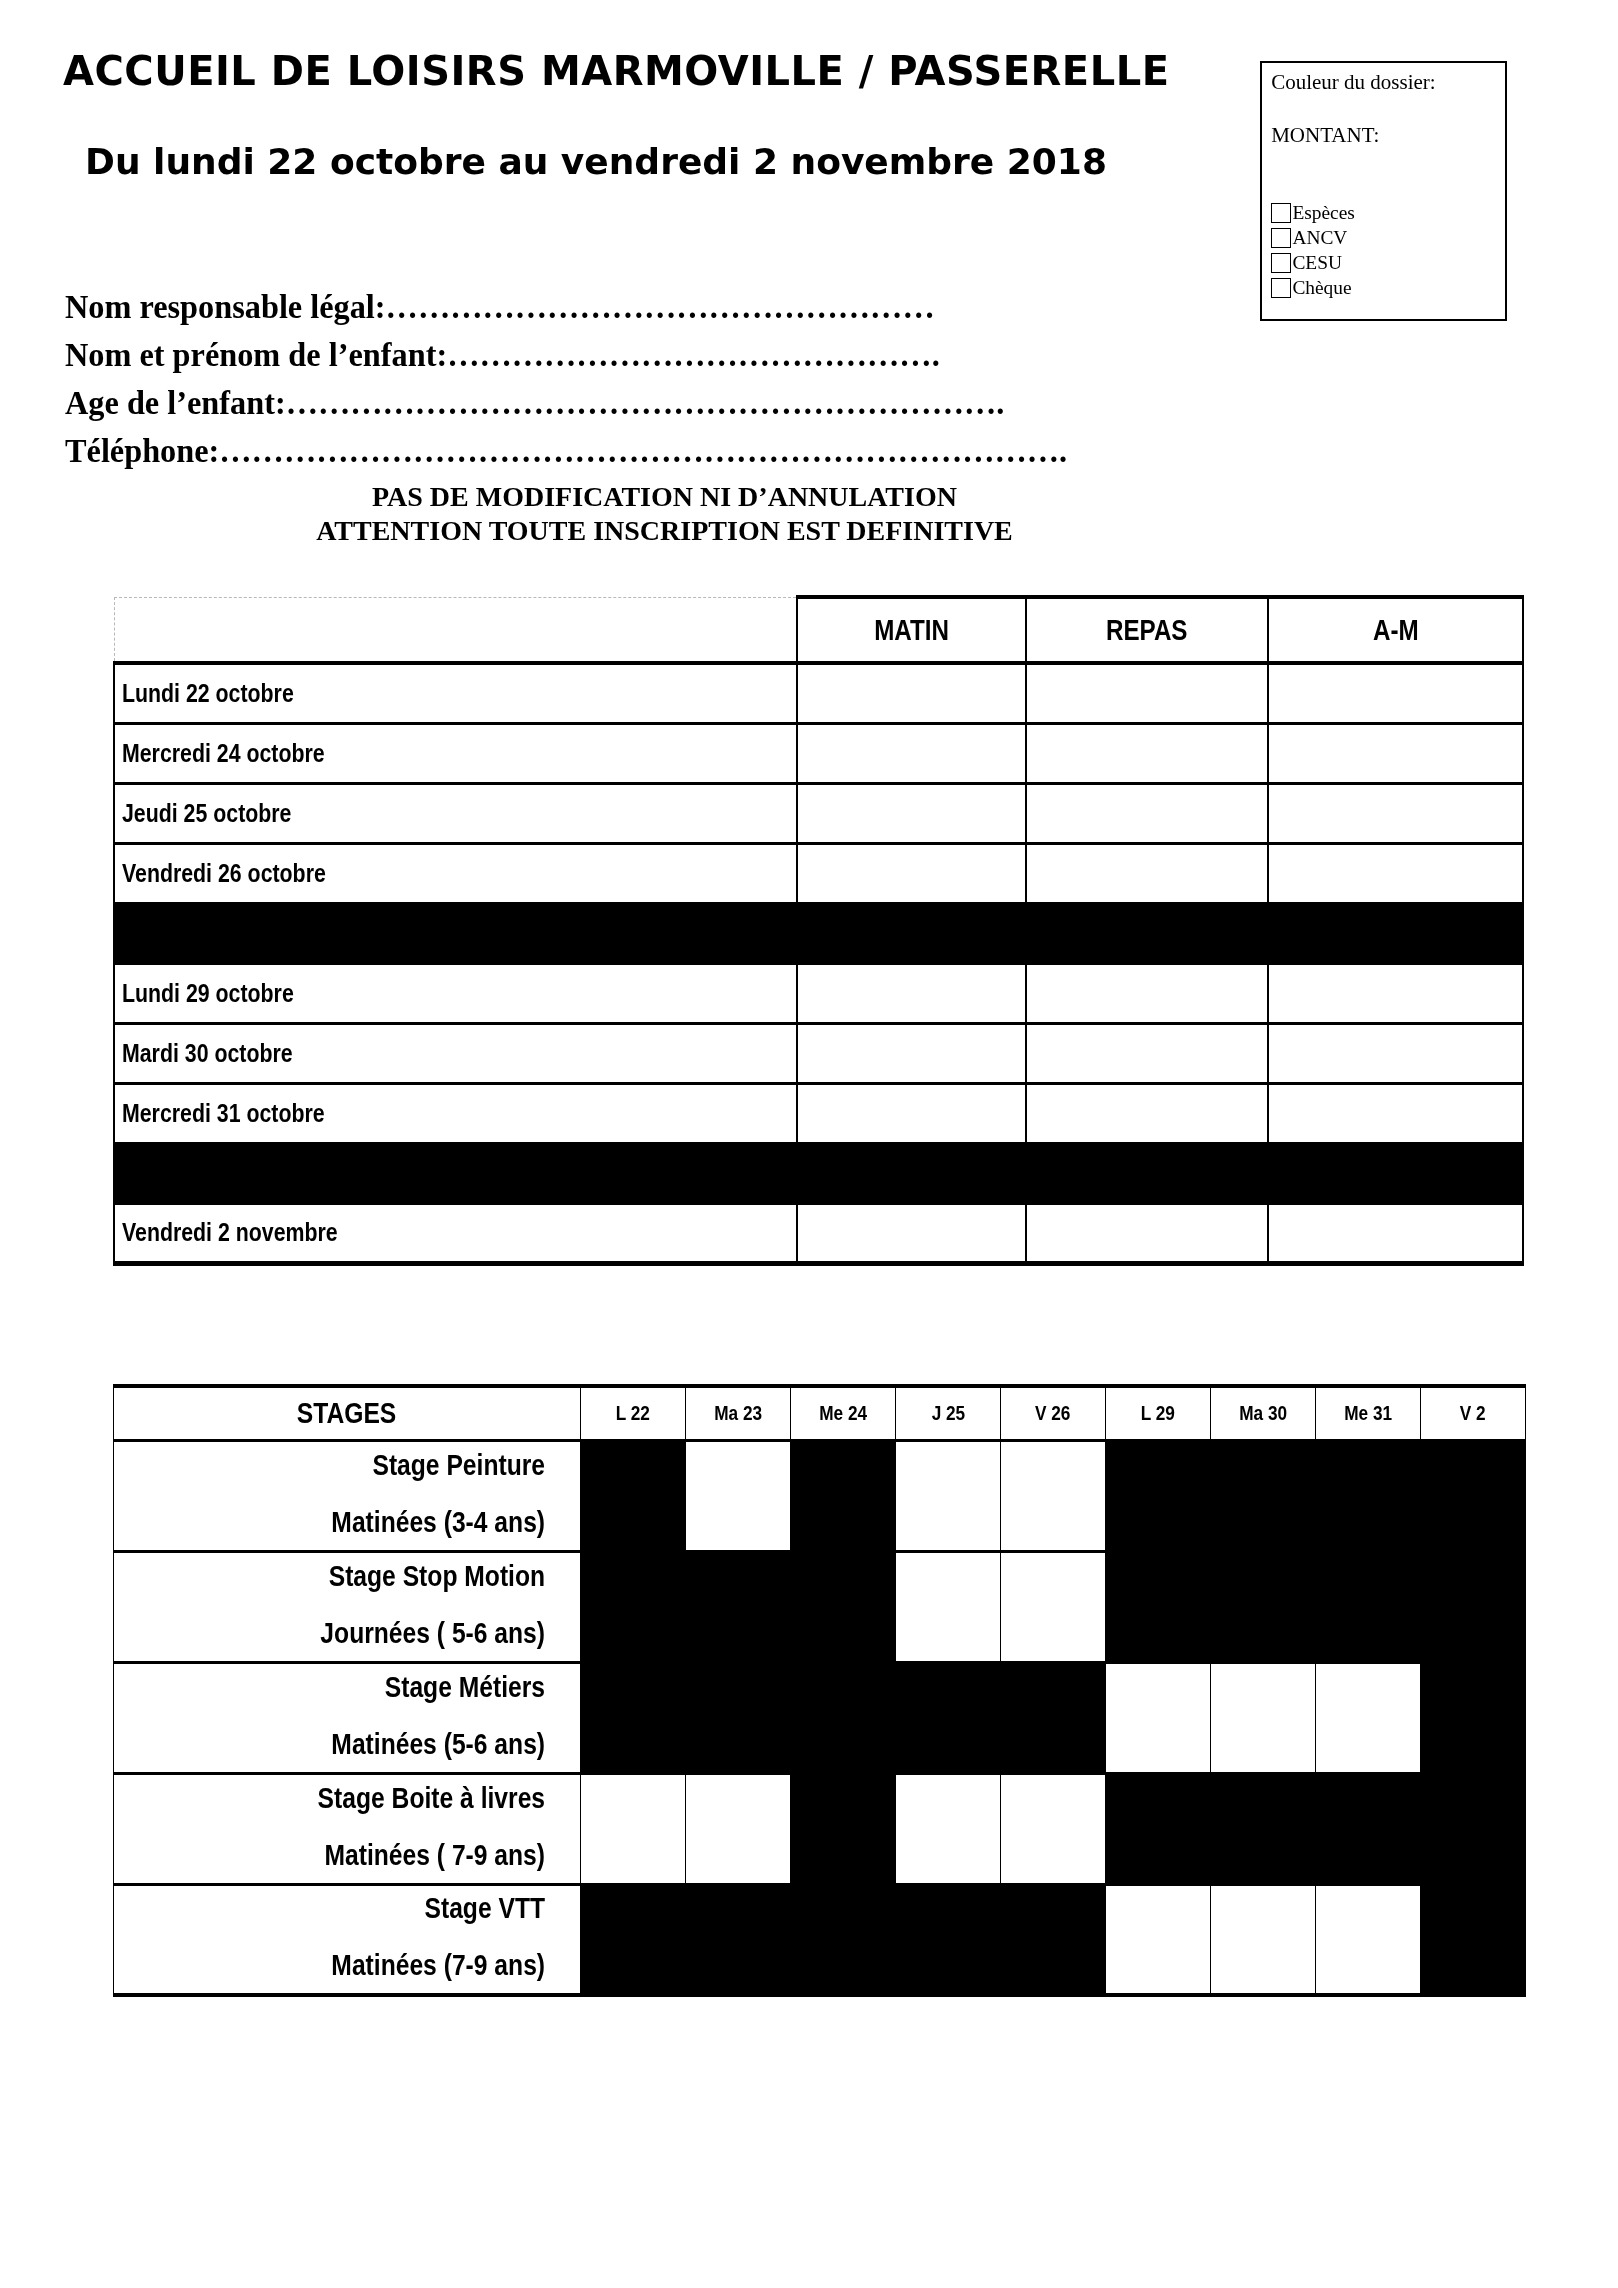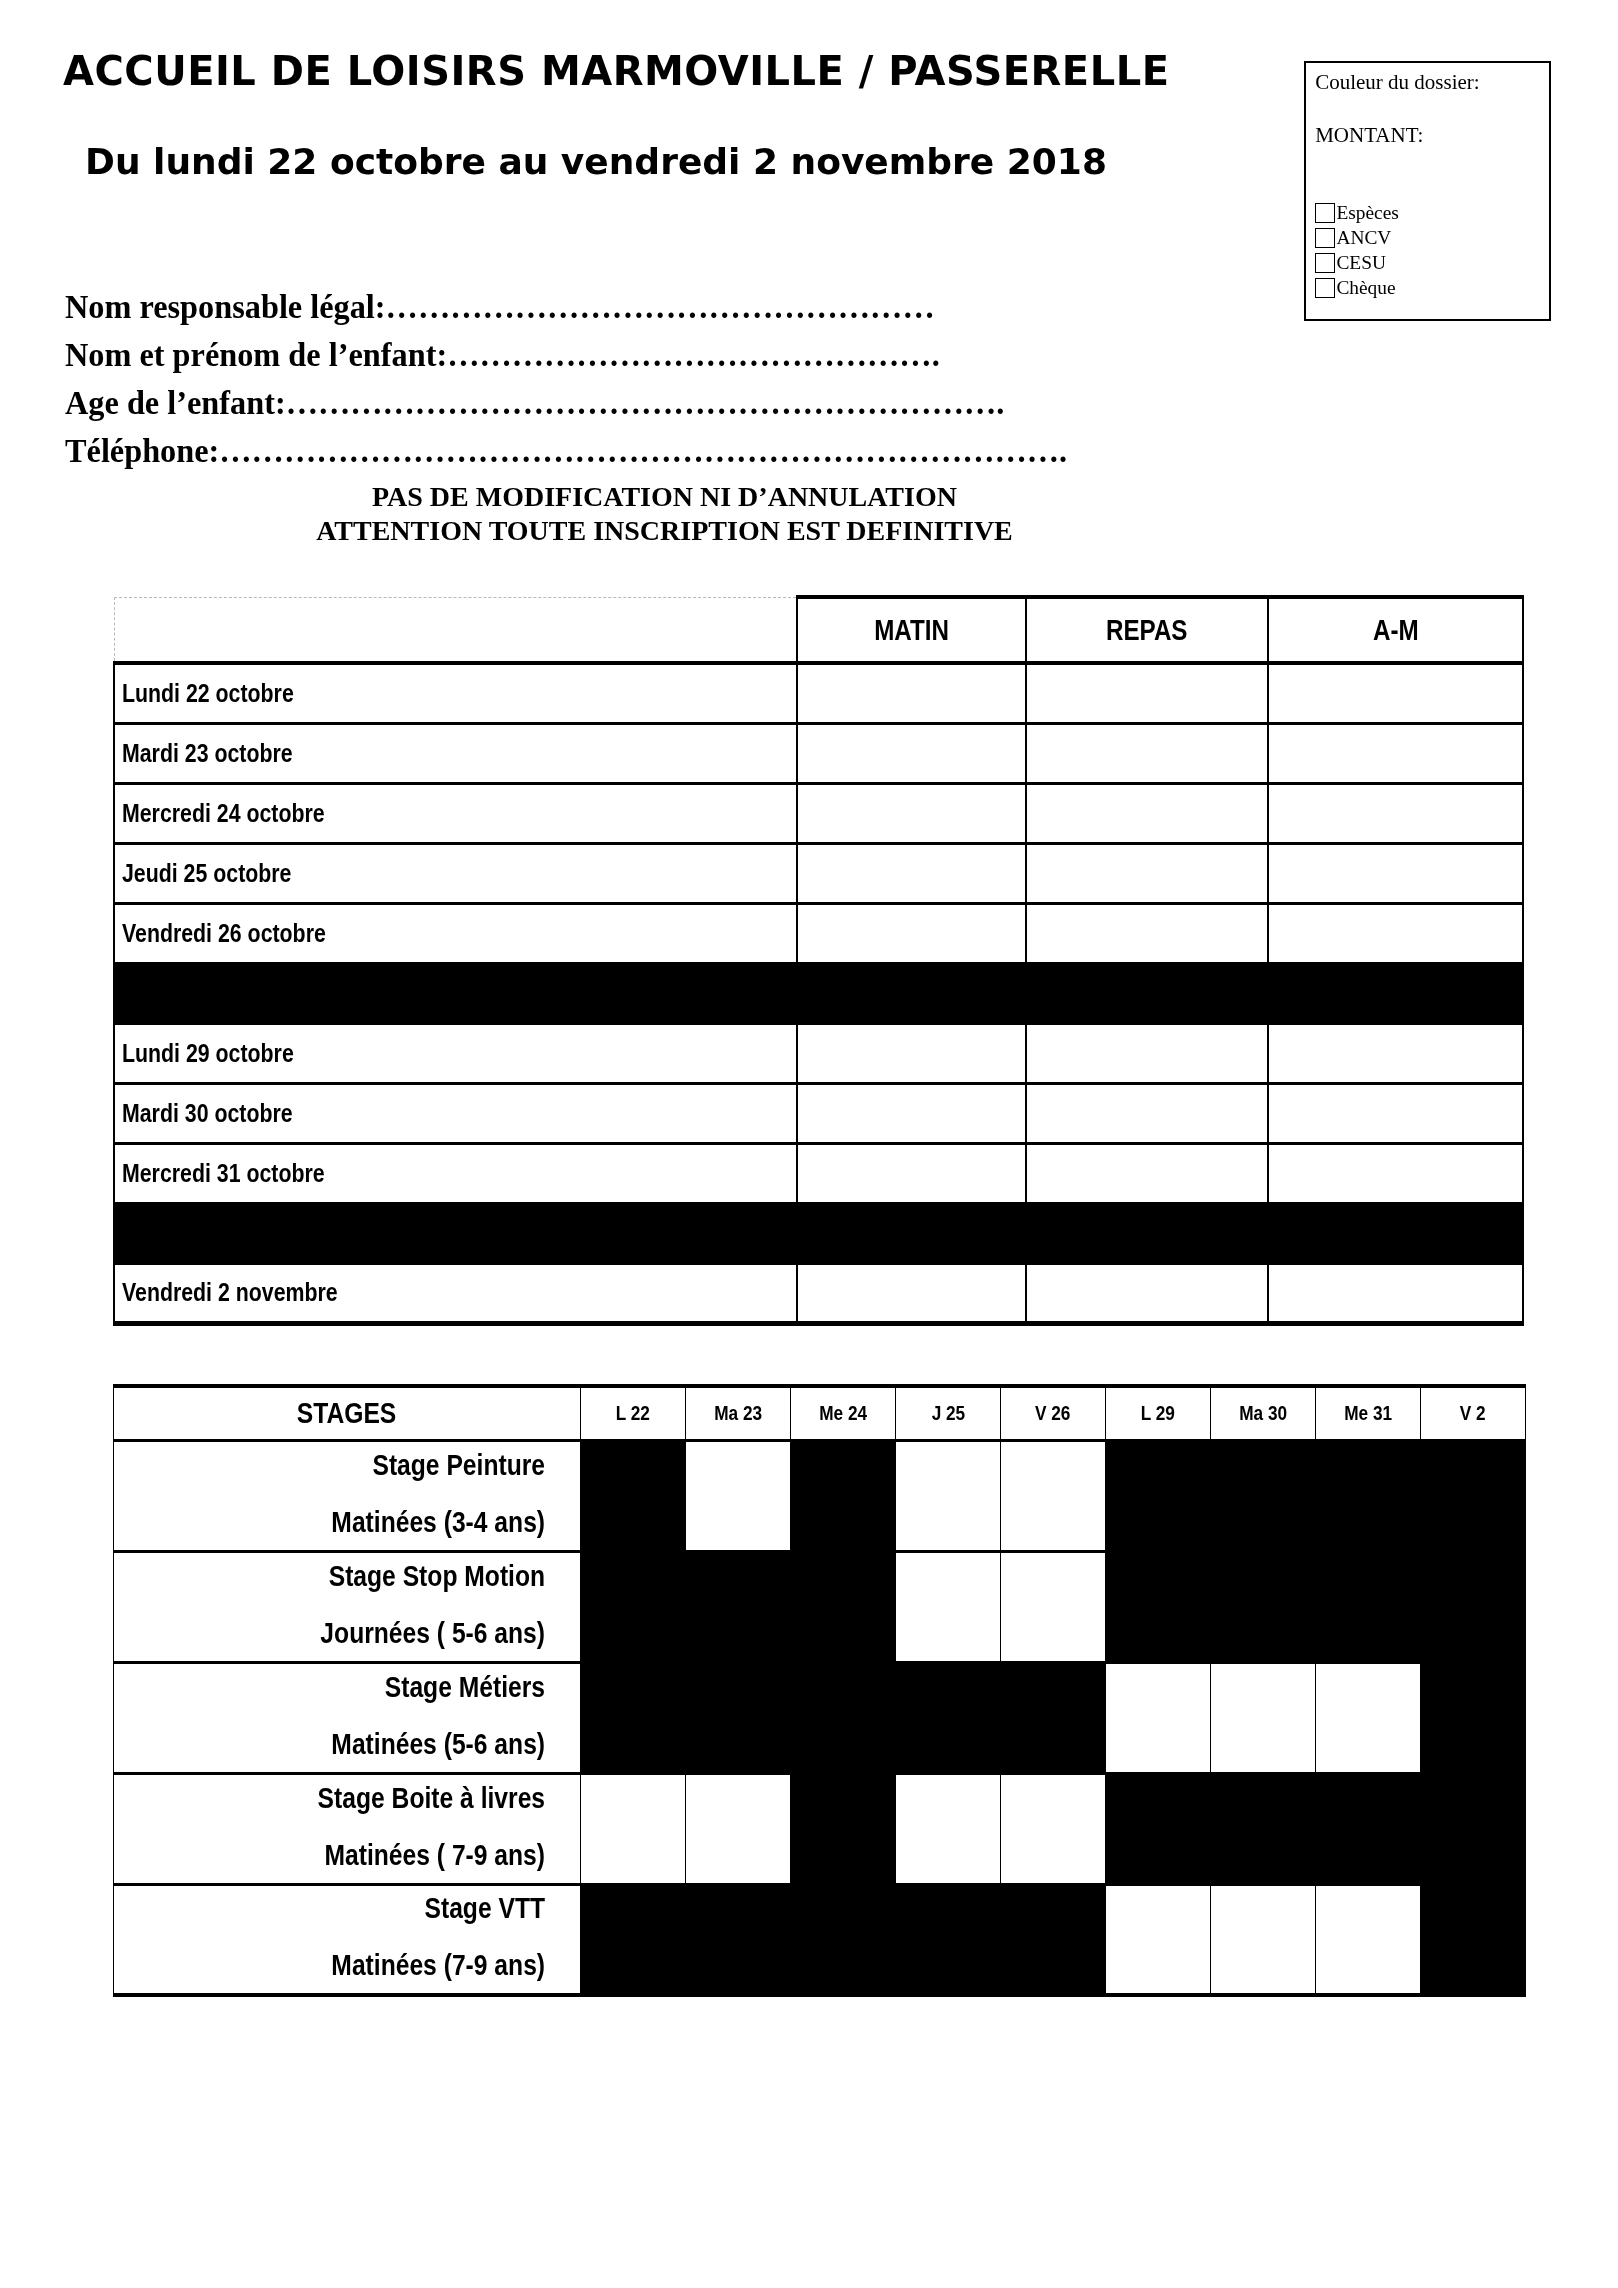--- a/index.html
+++ b/index.html
@@ -15,21 +15,21 @@
     font-family:"DejaVu Sans", sans-serif; font-weight:bold;
     font-size:40px; letter-spacing:0.5px; white-space:nowrap;
   }
   .subtitle{
     position:absolute; left:85px; top:141px;
     font-family:"DejaVu Sans", sans-serif; font-weight:bold;
     font-size:36px; white-space:nowrap;
   }
   
   .dossier{
-    position:absolute; left:1304px; top:61px; width:247px; height:260px;
+    position:absolute; left:1260px; top:61px; width:247px; height:260px;
     border:2.8px solid var(--ink); box-sizing:border-box; padding:7.4px 9.2px;
     font-family:"Liberation Serif", serif;
   }
   .dossier .lab{ font-size:21px; }
   .dossier .amount{ margin-top:28px; }
   .options{ margin-top:52px; }
   .opt{ display:flex; align-items:center; height:25px; }
   .cb{
     display:inline-block; width:19.4px; height:19.4px; box-sizing:border-box;
     border:1.8px solid var(--ink); background:var(--paper); margin-right:1.8px; flex:0 0 auto;
@@ -140,26 +140,20 @@
           <td><span class="condc">REPAS</span></td>
           <td><span class="condc">A-M</span></td>
         </tr>
         <tr>
           <td class="lbl"><span class="cond">Lundi 22 octobre</span></td>
           <td></td>
           <td></td>
           <td></td>
         </tr>
         <tr>
-          <td class="lbl"><span class="cond">Mardi 23 octobre</span></td>
-          <td></td>
-          <td></td>
-          <td></td>
-        </tr>
-        <tr>
           <td class="lbl"><span class="cond">Mercredi 24 octobre</span></td>
           <td></td>
           <td></td>
           <td></td>
         </tr>
         <tr>
           <td class="lbl"><span class="cond">Jeudi 25 octobre</span></td>
           <td></td>
           <td></td>
           <td></td>

